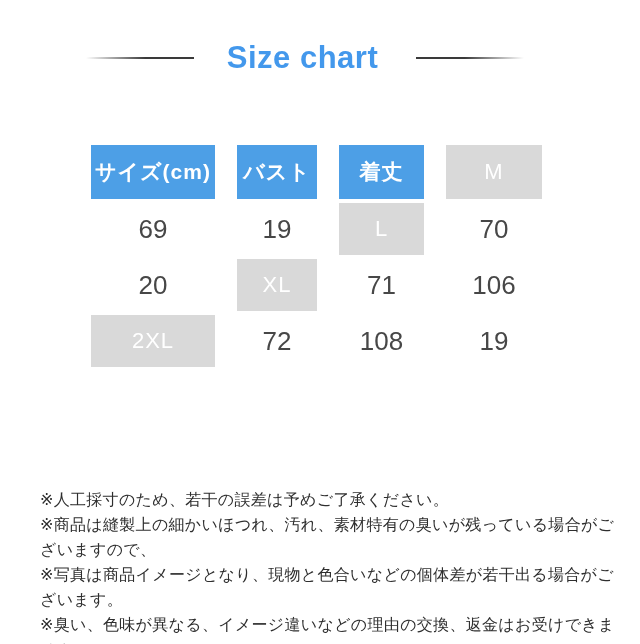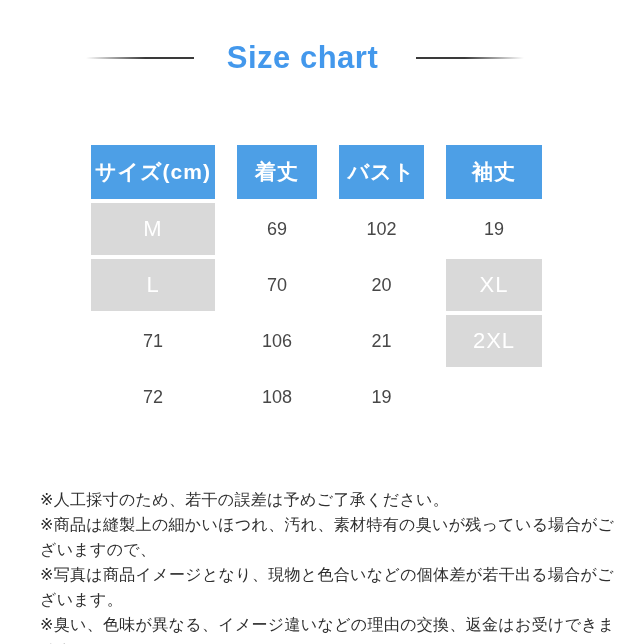--- a/index.html
+++ b/index.html
@@ -84,21 +84,21 @@
   }
   .row-label {
     background: var(--row-label-bg);
     color: #ffffff;
     font-size: 22px;
     letter-spacing: 1px;
   }
   .td {
     background: #ffffff;
     color: var(--cell-text);
-    font-size: 18px;
+    font-size: 26px;
   }
 
   
   .notes {
     position: absolute;
     left: 40px; top: 487px;
     width: 585px;
     color: var(--note-text);
     font-size: 16px;
     line-height: 25px;
@@ -112,37 +112,34 @@
 
   <div class="title-row">
     <span class="title-line left"></span>
     <span class="title-en">Size chart</span>
     <span class="title-line right"></span>
   </div>
 
   <div class="size-table">
 
     <div class="th">サイズ(cm)</div>
+    <div class="th">バスト</div>
     <div class="th">着丈</div>
-    <div class="th">バスト</div>
-    <div class="th">袖丈</div>
 
     <div class="row-label">M</div>
     <div class="td">69</div>
-    <div class="td">102</div>
     <div class="td">19</div>
 
     <div class="row-label">L</div>
     <div class="td">70</div>
     <div class="td">20</div>
 
     <div class="row-label">XL</div>
     <div class="td">71</div>
     <div class="td">106</div>
-    <div class="td">21</div>
 
     <div class="row-label">2XL</div>
     <div class="td">72</div>
     <div class="td">108</div>
     <div class="td">19</div>
   </div>
 
   <div class="notes">
     <div>※人工採寸のため、若干の誤差は予めご了承ください。</div>
     <div>※商品は縫製上の細かいほつれ、汚れ、素材特有の臭いが残っている場合がございますので、</div>

